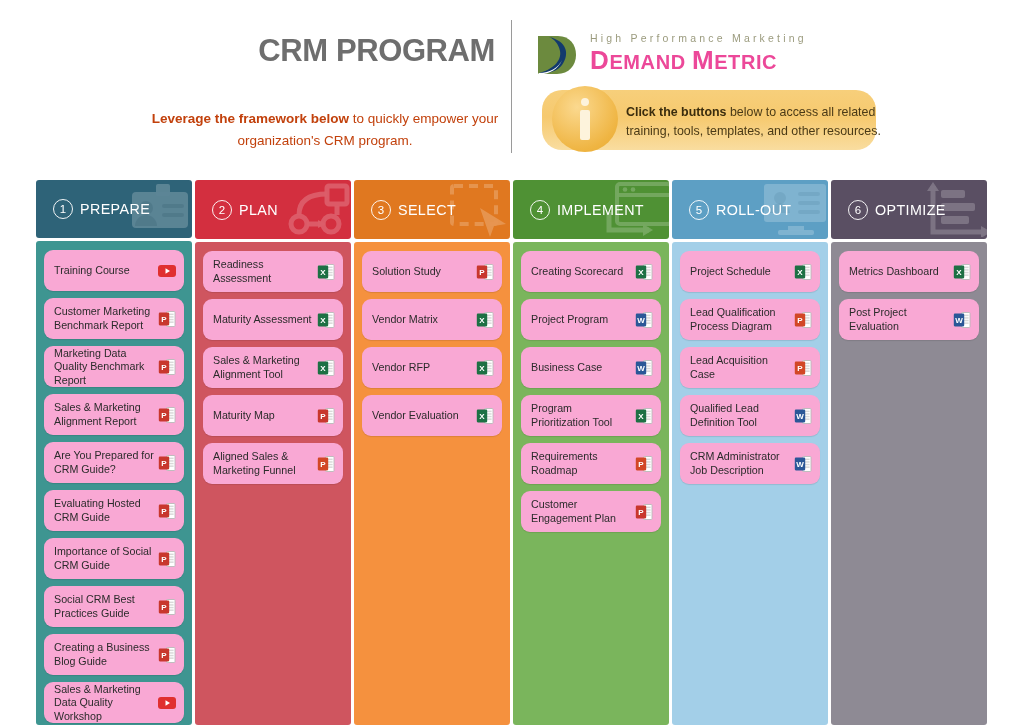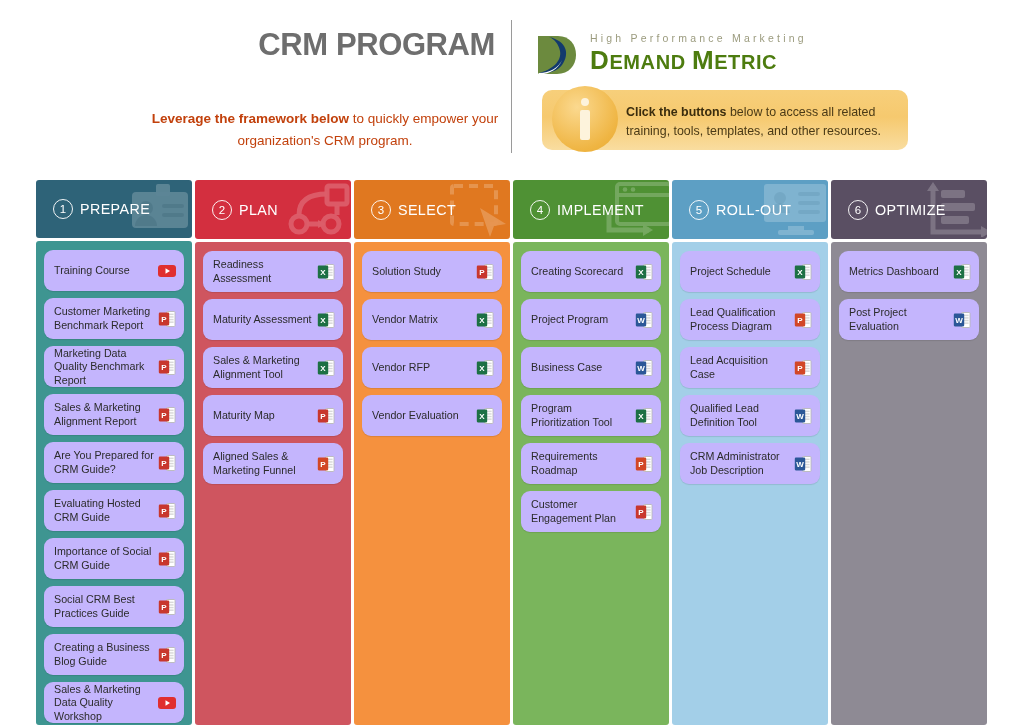--- a/index.html
+++ b/index.html
@@ -7,21 +7,21 @@
     width: 1024px; height: 725px;
     background: #ffffff;
     font-family: "Liberation Sans", sans-serif;
     overflow: hidden;
   }
   .page { position: relative; width: 1024px; height: 725px; }
 
   
   .header { position: absolute; left: 0; top: 0; width: 1024px; height: 170px; }
 
-  .title-block { position: absolute; left: 175px; top: 26px; width: 320px; text-align: right; }
+  .title-block { position: absolute; left: 175px; top: 32px; width: 320px; text-align: right; }
   .title-main {
     font-size: 31px; font-weight: bold; color: #6e6e6e;
     letter-spacing: -0.4px; line-height: 38px;
   }
   .title-sub {
     font-size: 25px; color: #6e6e6e; line-height: 32px; font-weight: normal;
   }
   .lede {
     position: absolute; left: 150px; top: 108px; width: 350px;
     text-align: center; font-size: 13.5px; color: #c2410c; line-height: 22px;
@@ -36,29 +36,29 @@
   
   .logo { position: absolute; left: 536px; top: 32px; width: 320px; height: 48px; }
   .logo-mark { position: absolute; left: 0; top: 2px; width: 42px; height: 42px; }
   .logo-tag {
     position: absolute; left: 54px; top: 0px;
     font-size: 10.5px; color: #9b9b7e; letter-spacing: 3.2px;
     font-weight: normal; white-space: nowrap;
   }
   .logo-name {
     position: absolute; left: 54px; top: 13px;
-    font-size: 26px; font-weight: bold; color: #4d7c0f;
+    font-size: 26px; font-weight: bold; color: #ec4899;
     letter-spacing: 0.6px; white-space: nowrap;
   }
   .logo-name .sm { font-size: 20px; }
 
   
   .callout {
-    position: absolute; left: 542px; top: 90px; width: 366px; height: 60px;
-    border-radius: 10px;
+    position: absolute; left: 542px; top: 90px; width: 334px; height: 60px;
+    border-radius: 20px;
     background: linear-gradient(180deg, #f7cf7b 0%, #f6c96e 45%, #f9dda0 100%);
   }
   .callout-icon {
     position: absolute; left: 10px; top: -4px; width: 66px; height: 66px;
     border-radius: 50%;
     background: radial-gradient(circle at 38% 32%, #fbd98f 0%, #efb543 70%, #e8a92f 100%);
   }
   .callout-icon .i-dot {
     position: absolute; left: 29px; top: 12px; width: 8px; height: 8px;
     border-radius: 50%; background: #fdf3dc;
@@ -99,21 +99,21 @@
     position: absolute; right: -4px; top: 2px; width: 70px; height: 55px;
     opacity: 0.22; z-index: 1;
   }
 
   .col-body {
     flex: 1 1 auto; margin-top: 3px; border-radius: 3px;
     padding: 9px 8px 0 8px; overflow: hidden;
   }
 
   .card {
-    background: #c4b5fd; border-radius: 9px;
+    background: #f9a8d4; border-radius: 9px;
     height: 41px; margin-bottom: 7px;
     display: flex; align-items: center;
     padding: 0 8px 0 10px;
     box-shadow: 0 1px 1px rgba(0,0,0,0.10);
   }
   .card .lbl {
     flex: 1 1 auto; font-size: 10.7px; color: #2b2b2b; line-height: 13.4px;
     padding-right: 4px;
   }
   .card .ic { flex: 0 0 auto; width: 18px; height: 18px; position: relative; }

